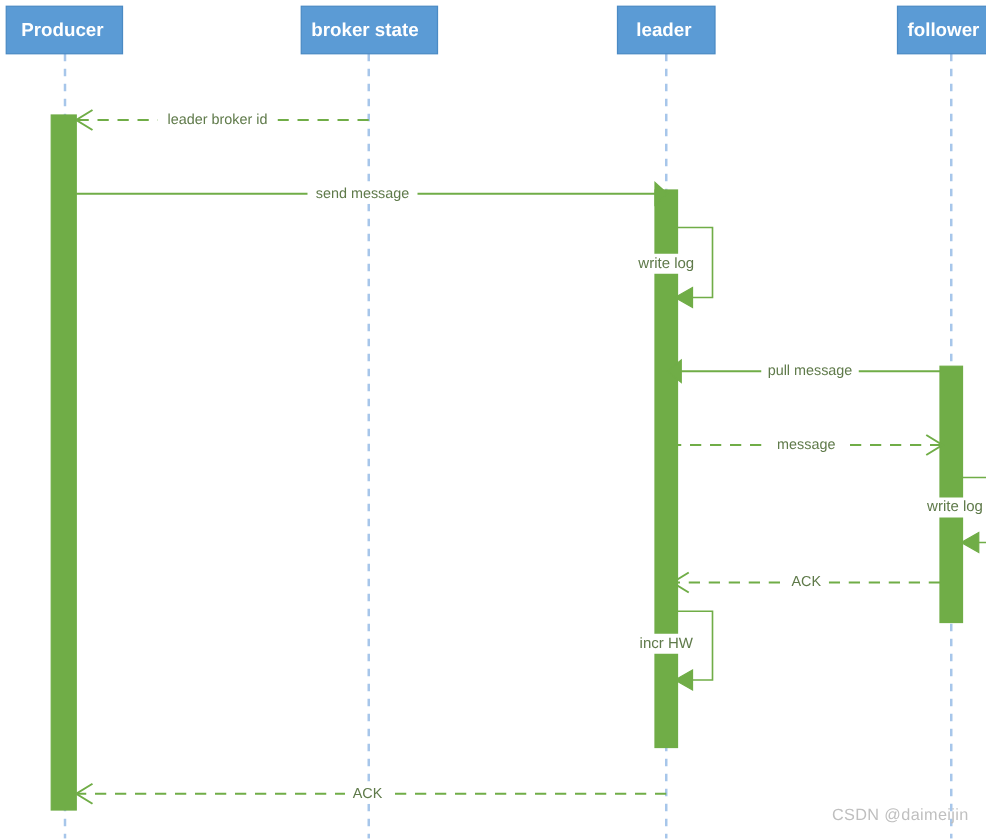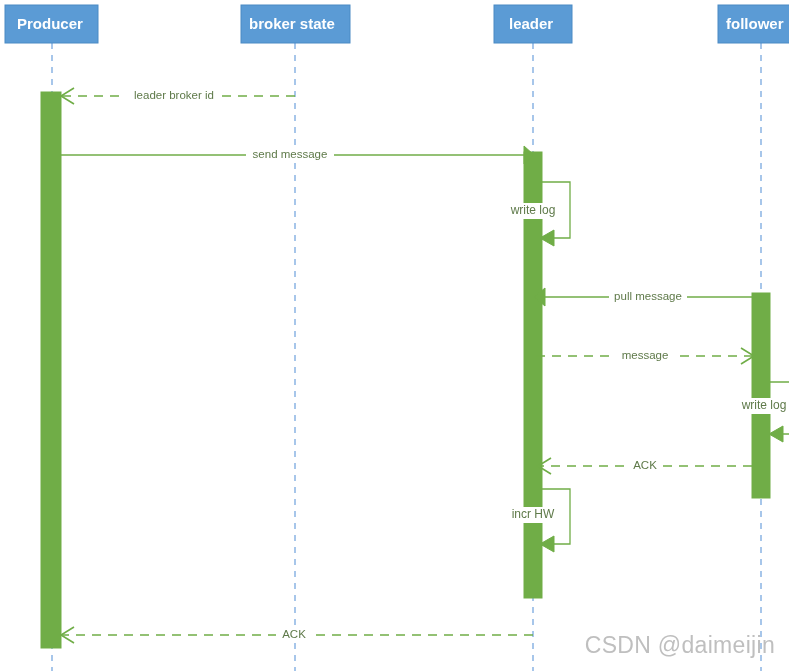--- a/index.html
+++ b/index.html
@@ -87,21 +87,21 @@
     font-size: 12px;
     fill: #5f7a4a;
     text-anchor: middle;
     dominant-baseline: middle;
   }
   .watermark {
     position: absolute;
     right: 14px;
     bottom: 12px;
     font-family: "Liberation Sans", sans-serif;
-    font-size: 23px;
+    font-size: 13px;
     color: #bfbfbf;
     letter-spacing: 0.3px;
     white-space: nowrap;
     user-select: none;
   }
 </style>
 </head>
 <body>
 
 <div id="canvas">

